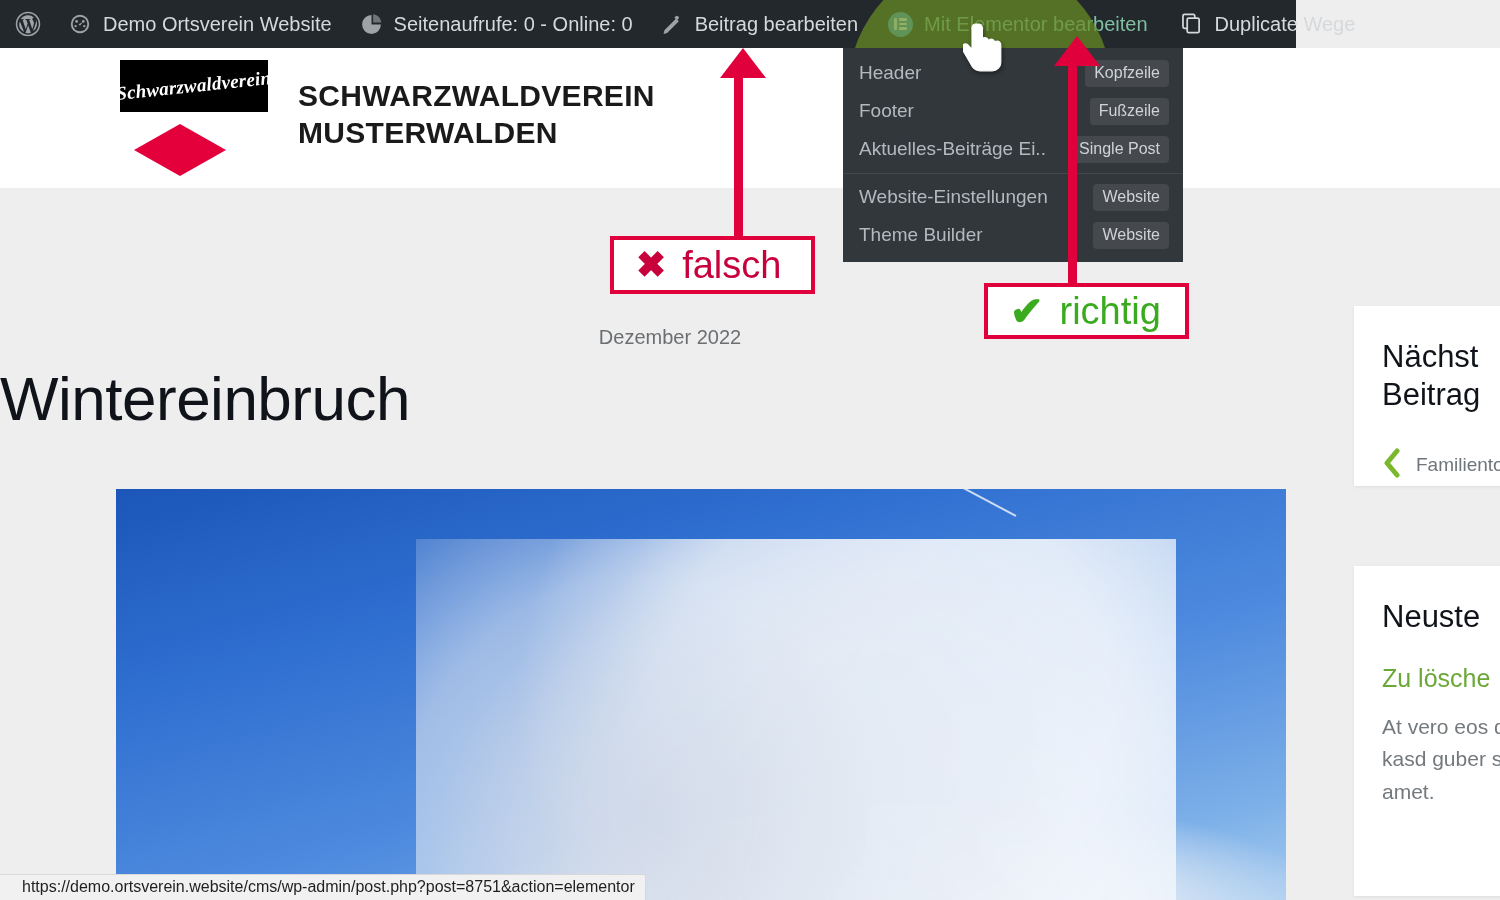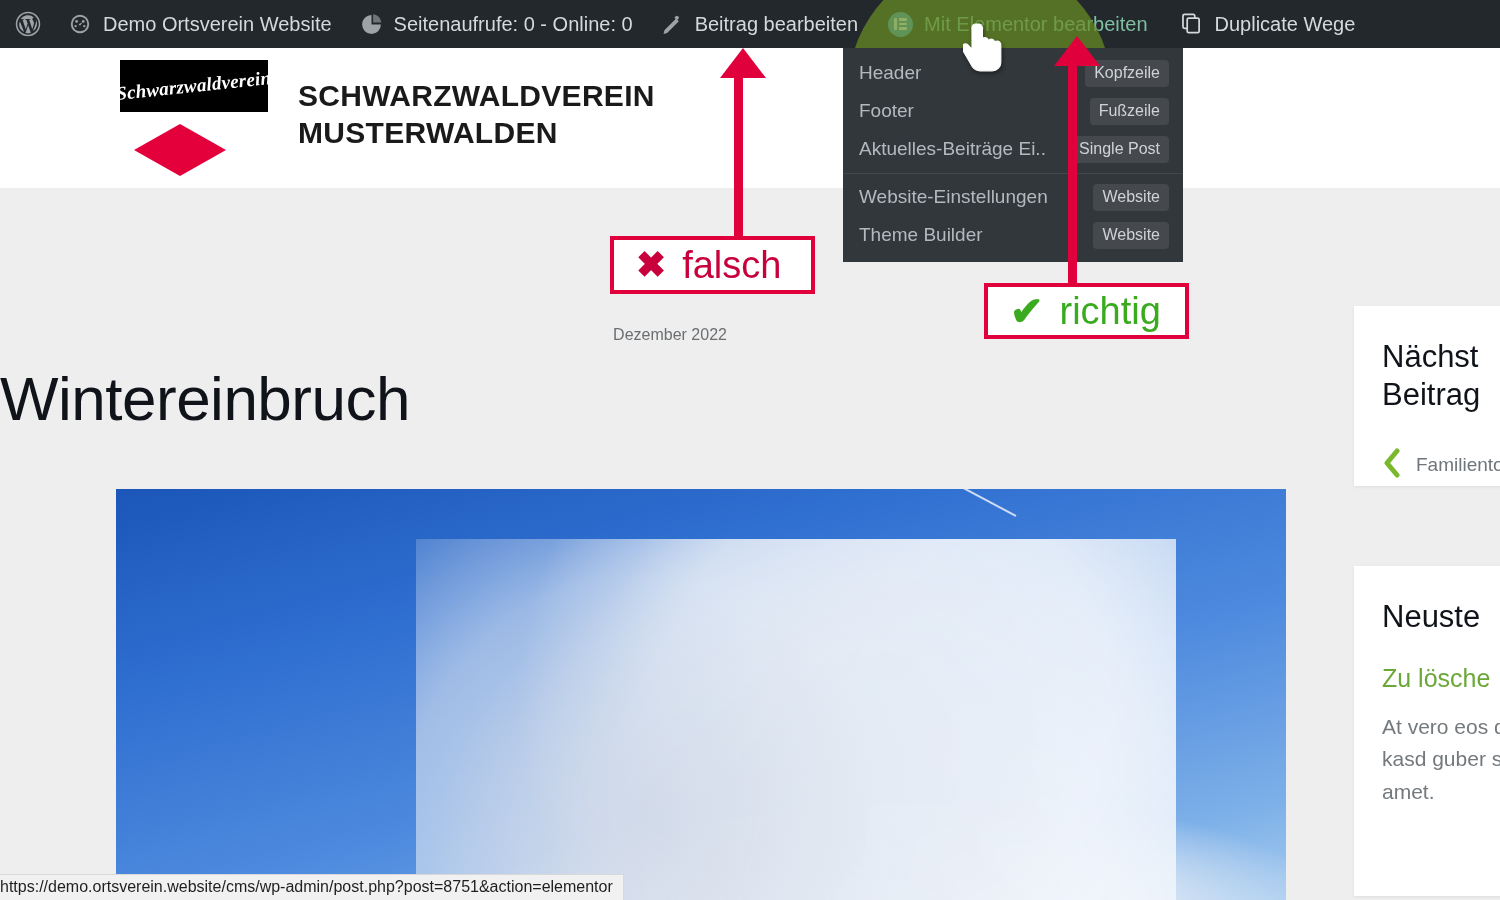--- a/index.html
+++ b/index.html
@@ -7,21 +7,21 @@
     width: 1500px; height: 900px;
     overflow: hidden;
     font-family: "Liberation Sans", sans-serif;
     background: #eeeeee;
   }
   #root { position: relative; width: 1500px; height: 900px; overflow: hidden; }
 
   
   .adminbar {
     position: absolute; top: 0; left: 0;
-    width: 1500px; height: 48px;
+    width: 1296px; height: 48px;
     background: #23282d;
     display: flex; align-items: center;
     z-index: 40;
   }
   .ab-item {
     display: flex; align-items: center; gap: 11px;
     height: 48px; padding: 0 14px;
     color: #d6d9db; font-size: 20px; white-space: nowrap;
   }
   .ab-item.wp-logo { padding: 0 12px 0 14px; }
@@ -114,21 +114,21 @@
   .caret { font-size: 15px; color: #333; line-height: 1; }
 
   
   .page-body {
     position: absolute; top: 188px; left: 0;
     width: 1500px; height: 712px;
     background: #eeeeee;
   }
   .post-date {
     position: absolute; top: 138px; left: 0; width: 1340px;
-    text-align: center; font-size: 16px; color: #6b6f72;
+    text-align: center; font-size: 20px; color: #6b6f72;
   }
   .post-title {
     position: absolute; top: 175px; left: 0; width: 1340px;
     text-align: left; font-size: 62px; color: #10141a;
     font-weight: 400; letter-spacing: -.5px;
   }
   .post-image {
     position: absolute; top: 301px; left: 116px;
     width: 1170px; height: 420px;
     background:
@@ -210,21 +210,21 @@
     pointer-events: none;
     filter: drop-shadow(1px 2px 2px rgba(0,0,0,.45));
   }
 
   
   .statusbar {
     position: absolute; left: 0; bottom: 0;
     background: #f1f1f1;
     border-top: 1px solid #d8d8d8;
     border-right: 1px solid #d8d8d8;
-    padding: 3px 10px 4px 0;
+    padding: 3px 10px 4px 22px;
     font-size: 16px; color: #1f1f1f;
     z-index: 80; white-space: nowrap;
     font-family: "Liberation Sans", sans-serif;
   }
 </style>
 </head>
 <body>
 
 <div id="root">
 

